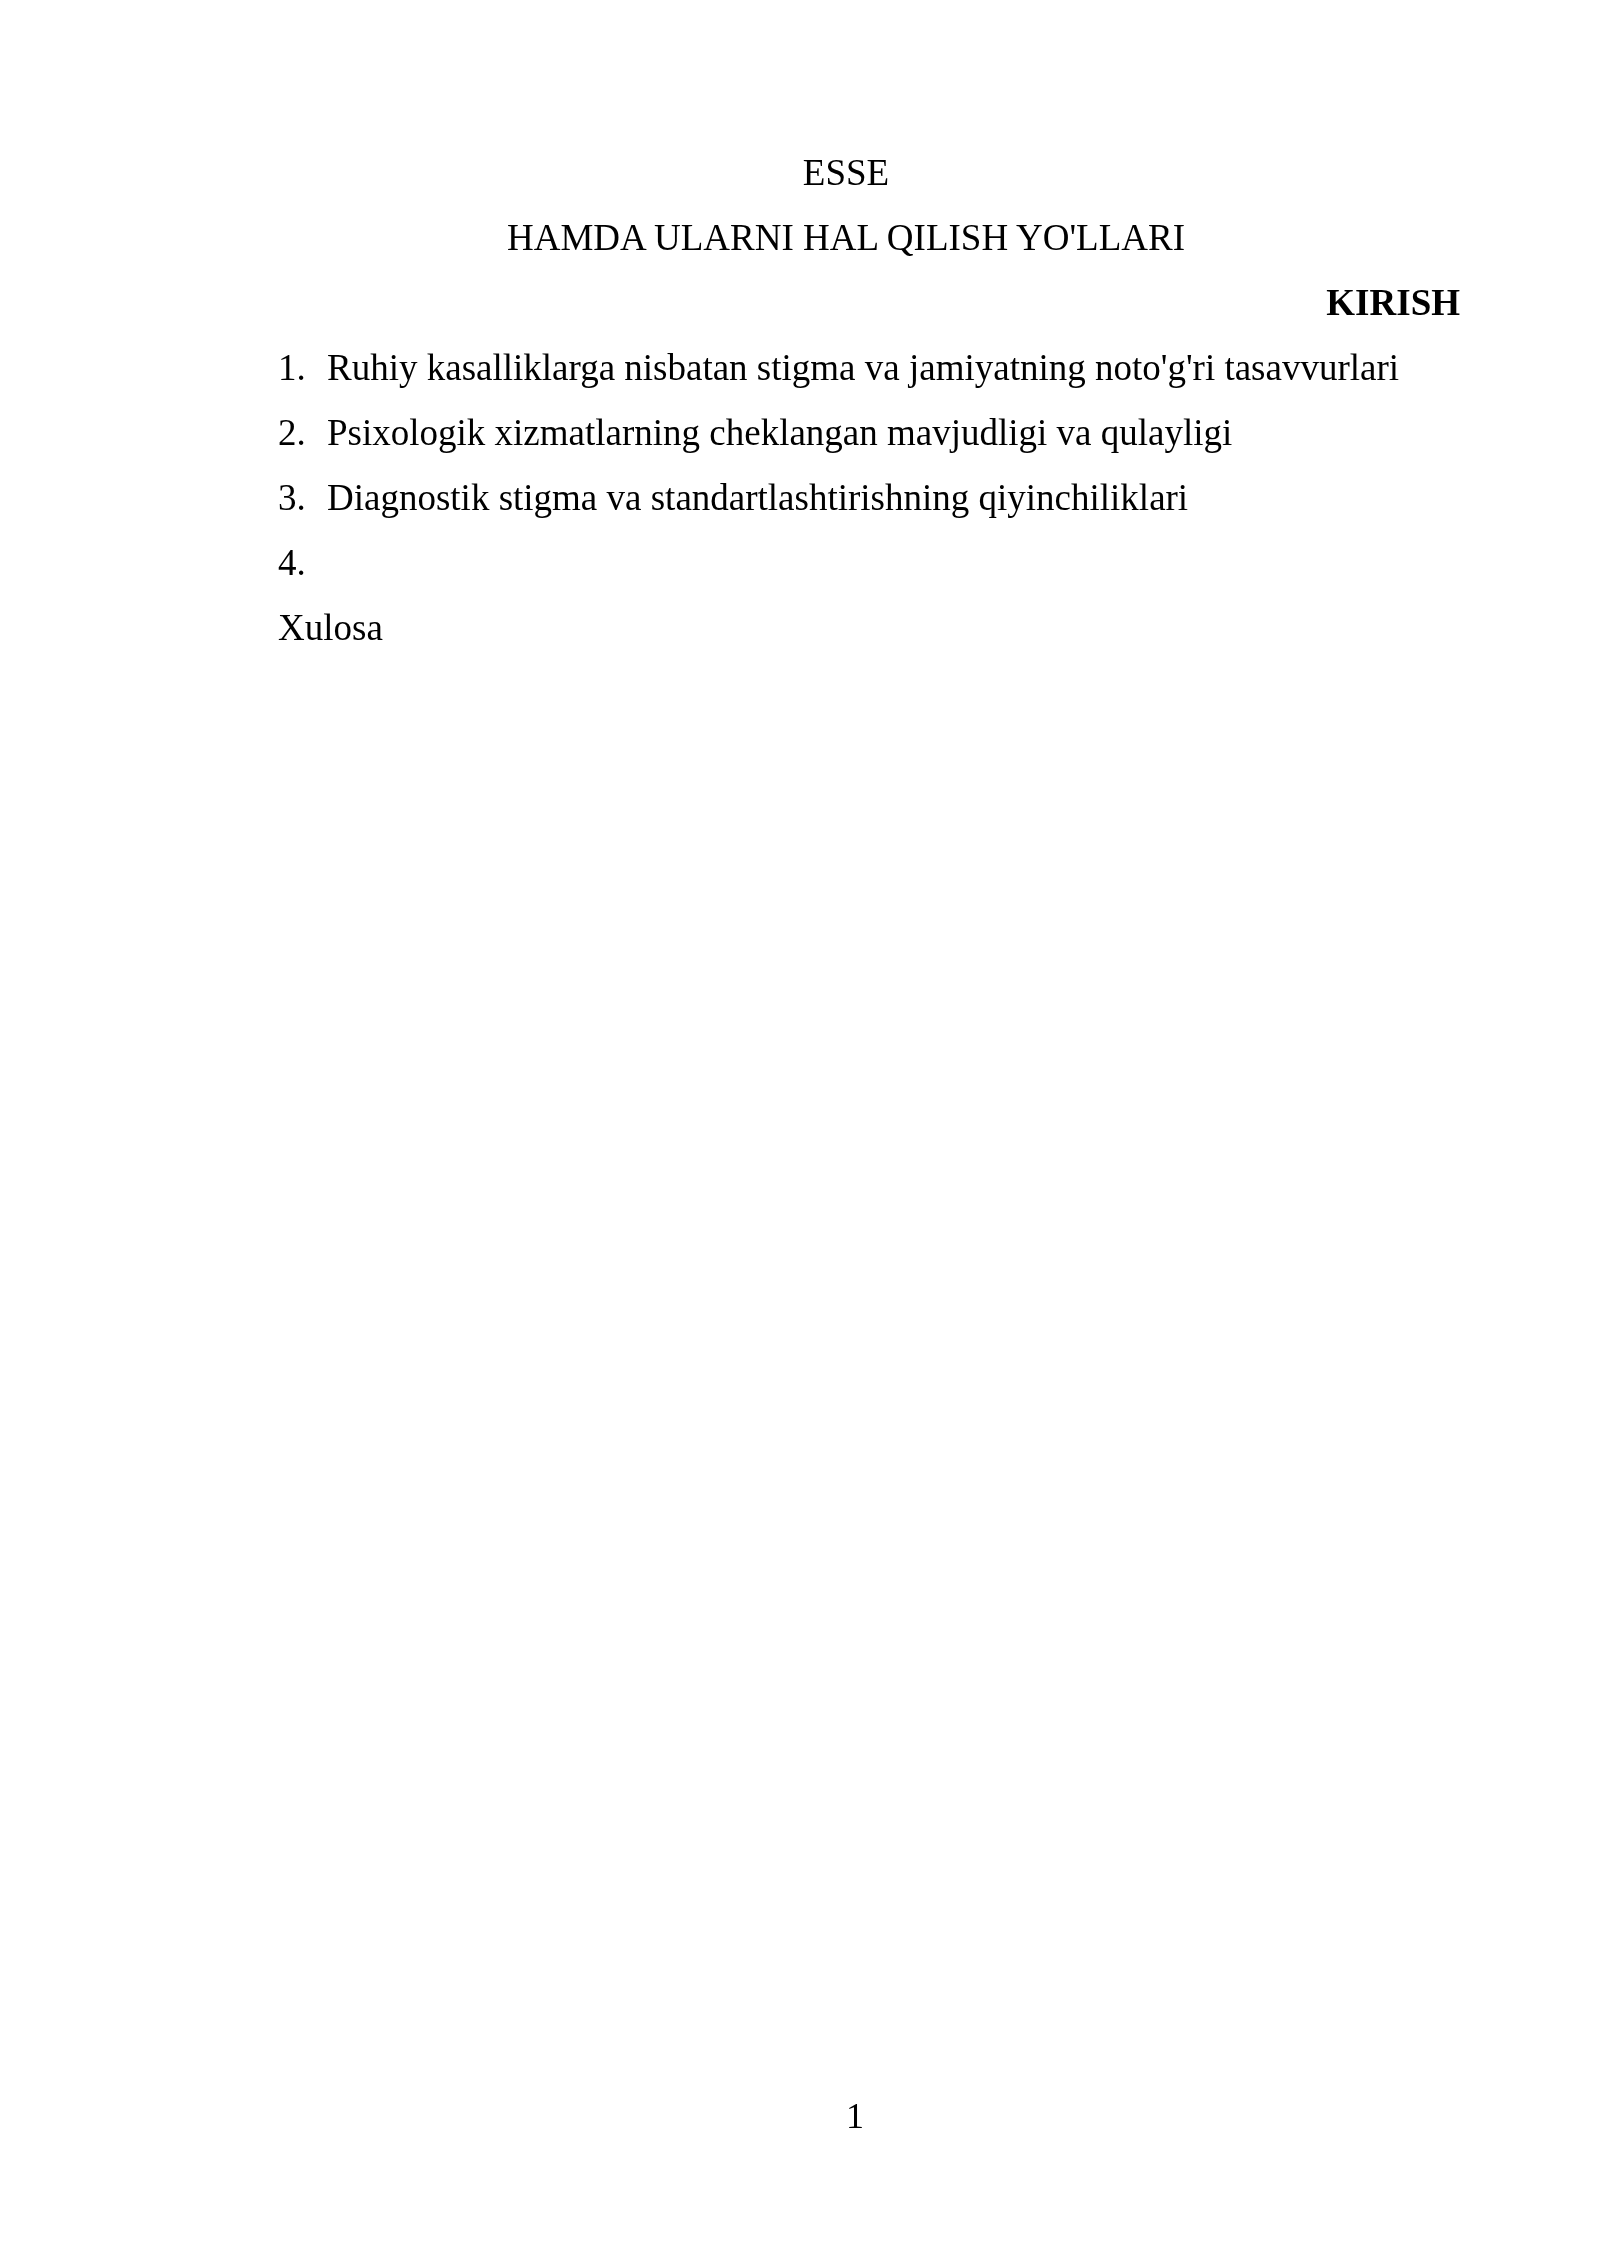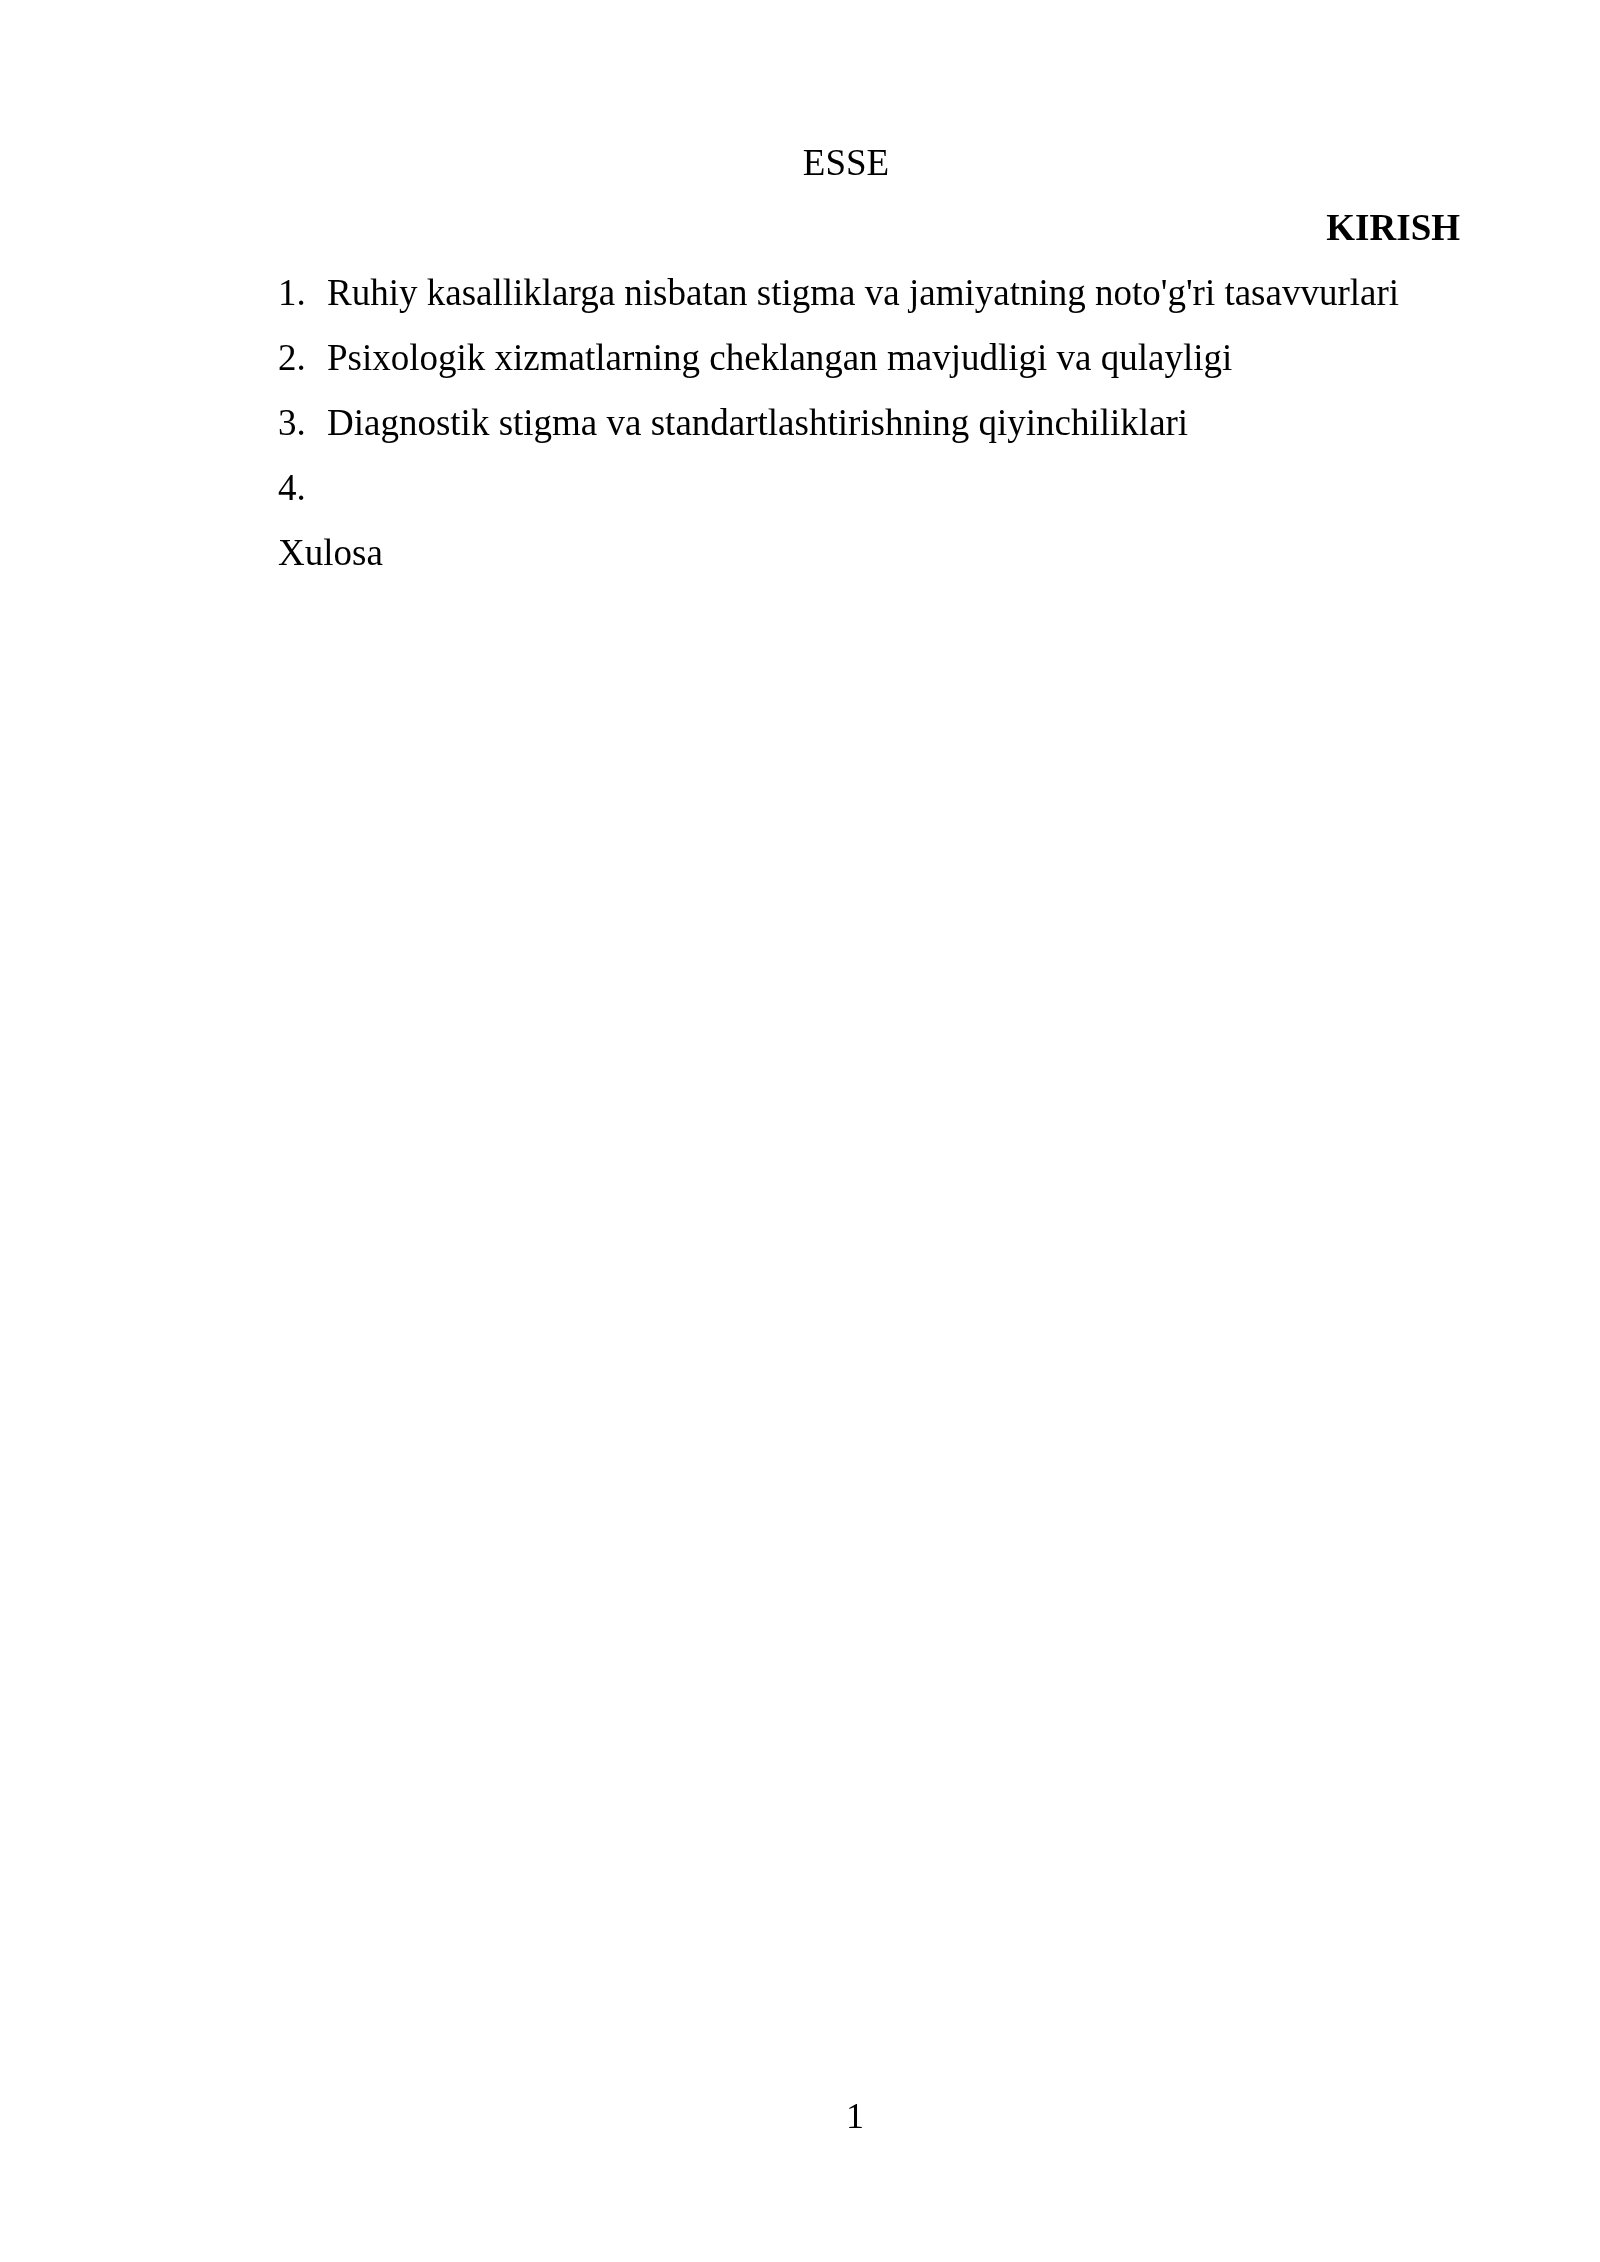--- a/index.html
+++ b/index.html
@@ -11,21 +11,21 @@
     position: relative;
     width: 1600px;
     height: 2262px;
     background: #ffffff;
     color: #000000;
     overflow: hidden;
   }
   .content {
     position: absolute;
     left: 232px;
-    top: 130px;
+    top: 140px;
     width: 1228px;
     font-size: 37px;
     line-height: 65px;
     color: #000000;
   }
   .line { white-space: nowrap; }
   .centered { text-align: center; }
   .heading {
     font-weight: bold;
     text-align: right;
@@ -58,20 +58,21 @@
 </style>
 </head>
 <body>
 
 <div class="page">
   <div class="content">
 
     <div class="line centered">ESSE</div>
 
 
+    <div class="line centered">HAMDA ULARNI HAL QILISH YO'LLARI</div>
 
 
     <div class="line heading">KIRISH</div>
 
     <div class="doc-list">
 
       <div class="item">
         <span class="num">1.</span>
         <span class="txt">Ruhiy kasalliklarga nisbatan stigma va jamiyatning noto'g'ri tasavvurlari</span>
       </div>

